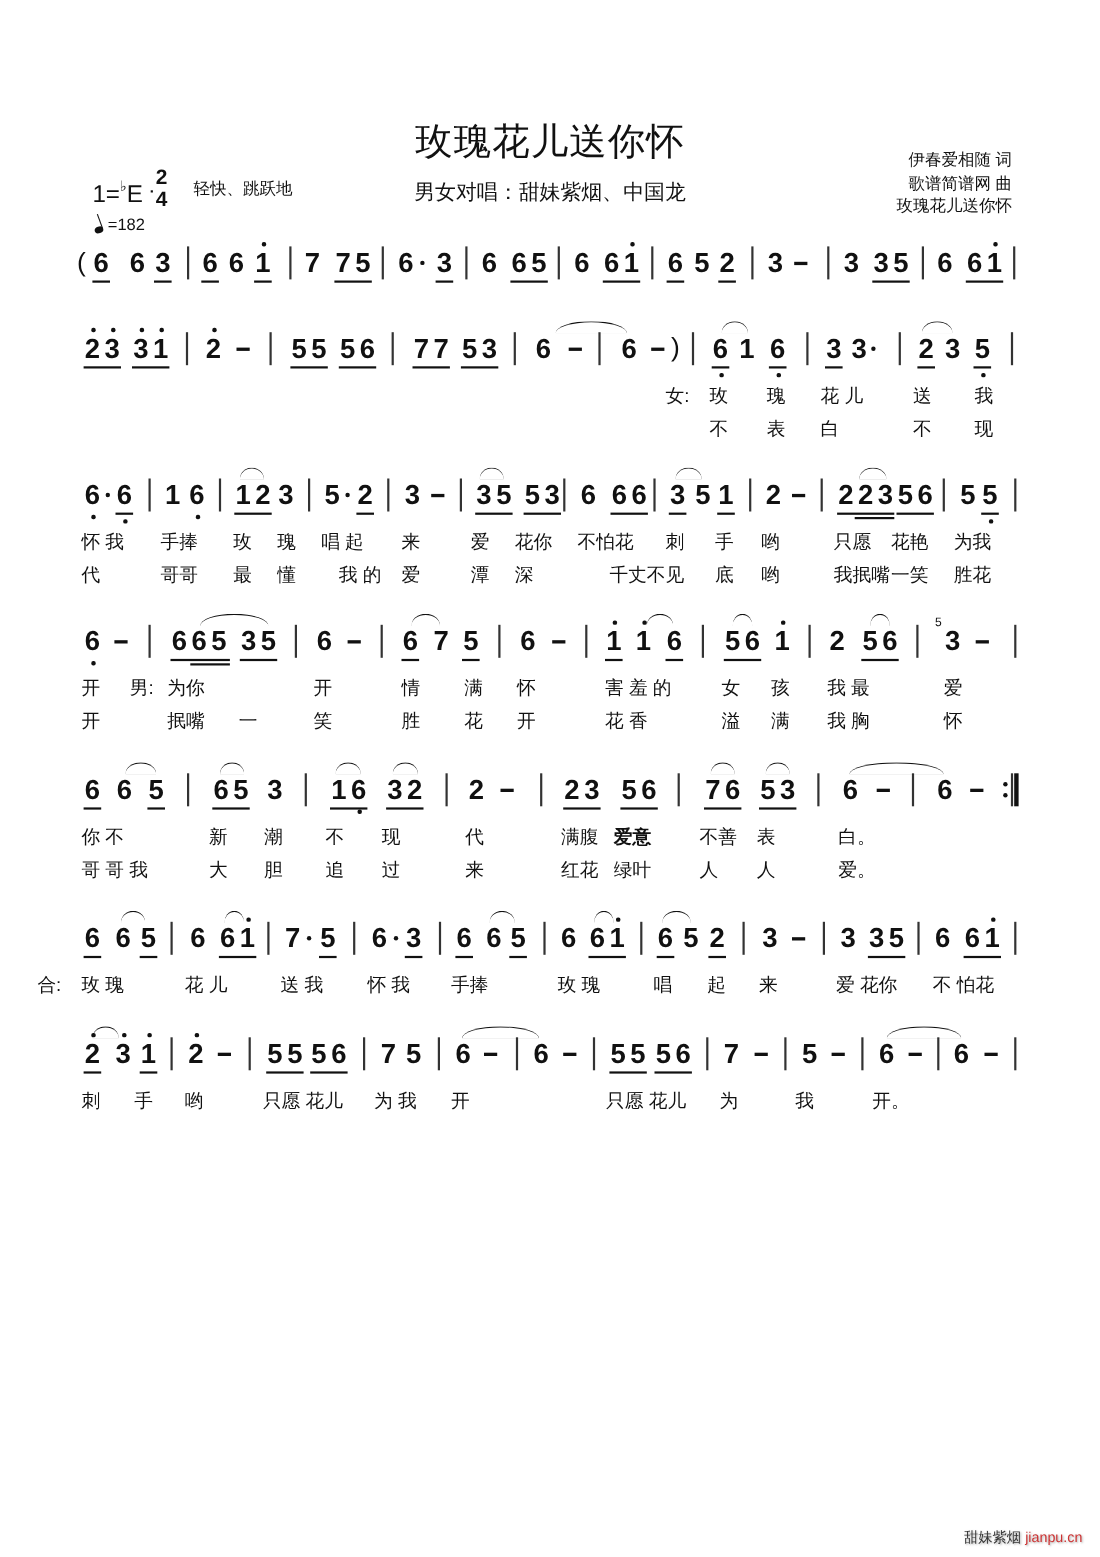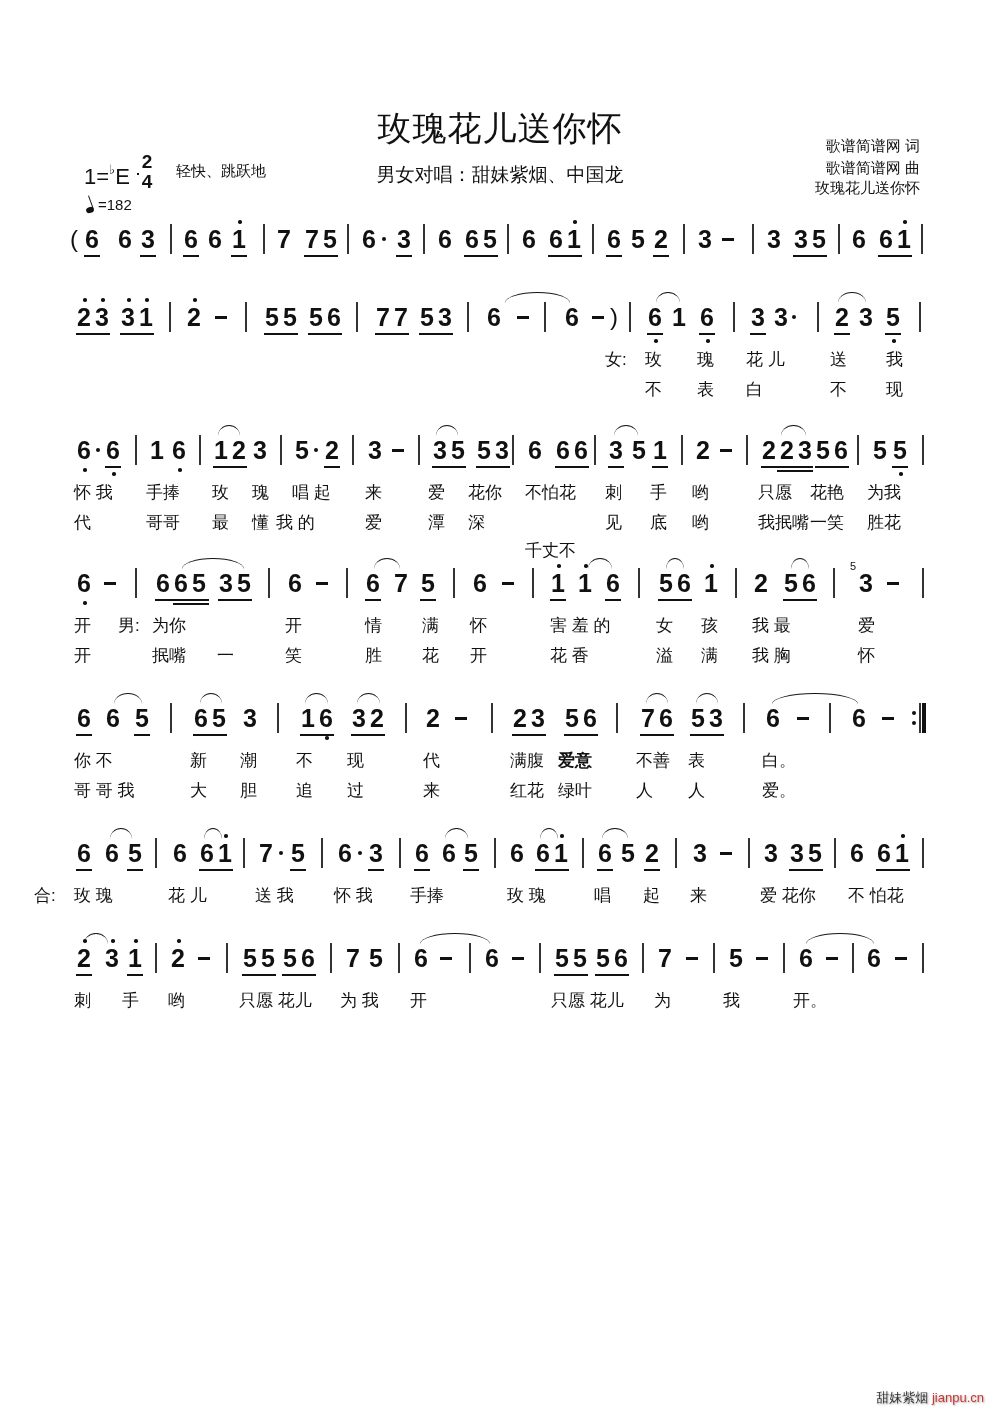--- a/index.html
+++ b/index.html
@@ -32,21 +32,21 @@
   .repeat-end{position:absolute;}
   .watermark{right:16px;bottom:8px;font-size:13px;color:#333;text-shadow:1px 1px 2px #aaa;}
   .watermark .en{color:#c33;}
 </style>
 </head>
 <body>
 
 <div class="abs title">玫瑰花儿送你怀</div>
 <div class="abs subtitle">男女对唱：甜妹紫烟、中国龙</div>
 
-<div class="abs credit" style="top:136px">歌谱简谱网 词</div>
+<div class="abs credit" style="top:136px">伊春爱相随 词</div>
 <div class="abs credit" style="top:158px">歌谱简谱网 曲</div>
 <div class="abs credit" style="top:178px">玫瑰花儿送你怀</div>
 
 <div class="abs key">
   <span>1=</span><sup>♭</sup><span>E</span>
 </div>
 <div class="abs timesig">
   <div>2</div>
   <div class="bar"></div>
   <div>4</div>
@@ -247,25 +247,25 @@
       <div class="lyric" style="left: 605px; top: 46px;">刺</div>
       <div class="lyric" style="left: 650px; top: 46px;">手</div>
       <div class="lyric" style="left: 692px; top: 46px;">哟</div>
       <div class="lyric" style="left: 758px; top: 46px;">只愿</div>
       <div class="lyric" style="left: 810px; top: 46px;">花艳</div>
       <div class="lyric" style="left: 867px; top: 46px;">为我</div>
       <div class="lyric" style="left: 74px; top: 76px;">代</div>
       <div class="lyric" style="left: 146px; top: 76px;">哥哥</div>
       <div class="lyric" style="left: 212px; top: 76px;">最</div>
       <div class="lyric" style="left: 252px; top: 76px;">懂</div>
-      <div class="lyric" style="left: 276px; top: 76px;">我 的</div>
+      <div class="lyric" style="left: 308px; top: 76px;">我 的</div>
       <div class="lyric" style="left: 365px; top: 76px;">爱</div>
       <div class="lyric" style="left: 428px; top: 76px;">潭</div>
       <div class="lyric" style="left: 468px; top: 76px;">深</div>
-      <div class="lyric" style="left: 525px; top: 76px; margin-top: 28px;">千丈不</div>
+      <div class="lyric" style="left: 554px; top: 76px;">千丈不</div>
       <div class="lyric" style="left: 605px; top: 76px;">见</div>
       <div class="lyric" style="left: 650px; top: 76px;">底</div>
       <div class="lyric" style="left: 692px; top: 76px;">哟</div>
       <div class="lyric" style="left: 758px; top: 76px;">我抿嘴</div>
       <div class="lyric" style="left: 810px; top: 76px;">一笑</div>
       <div class="lyric" style="left: 867px; top: 76px;">胜花</div>
     </div>
     <div class="line" style="top: 568px;">
       <div class="tok" style="left: 76px;">6<div class="dotbelow" style="top: 33px;"></div></div>
       <div class="dash" style="left: 104px; top: 14px;"></div>

